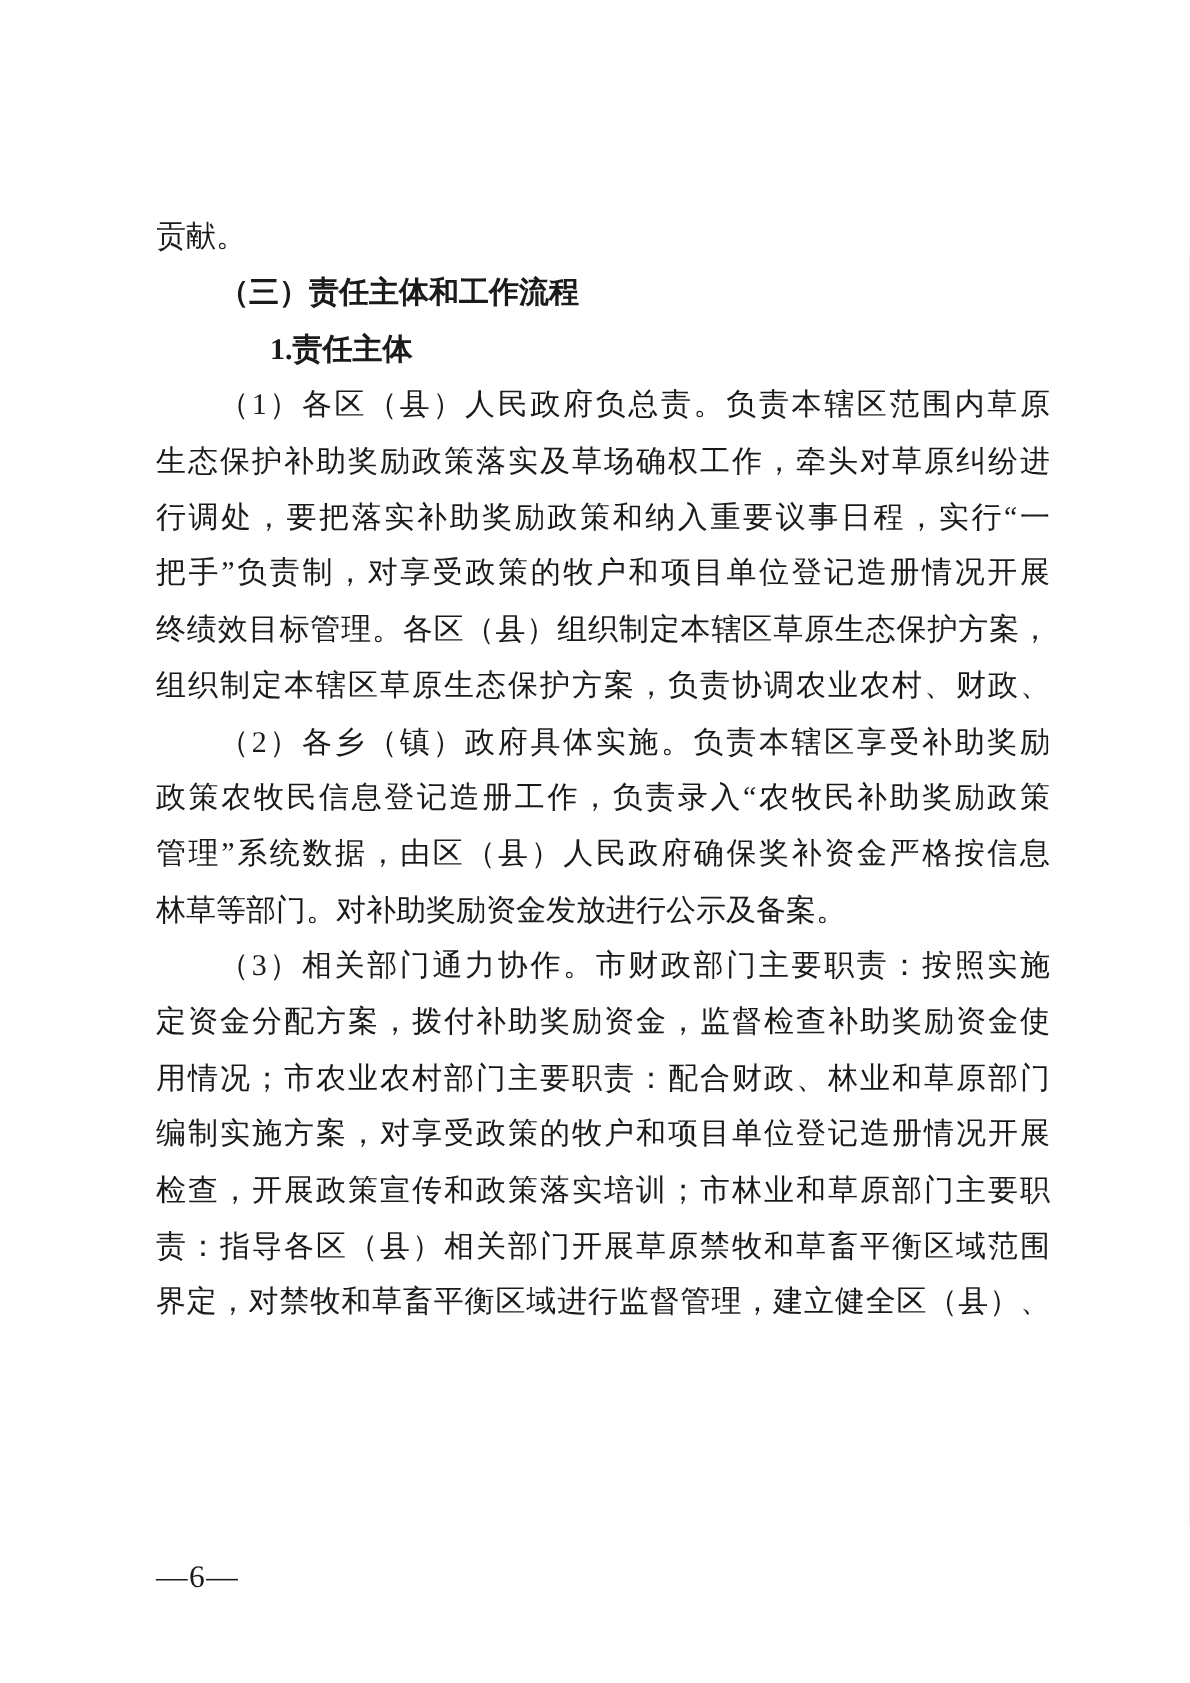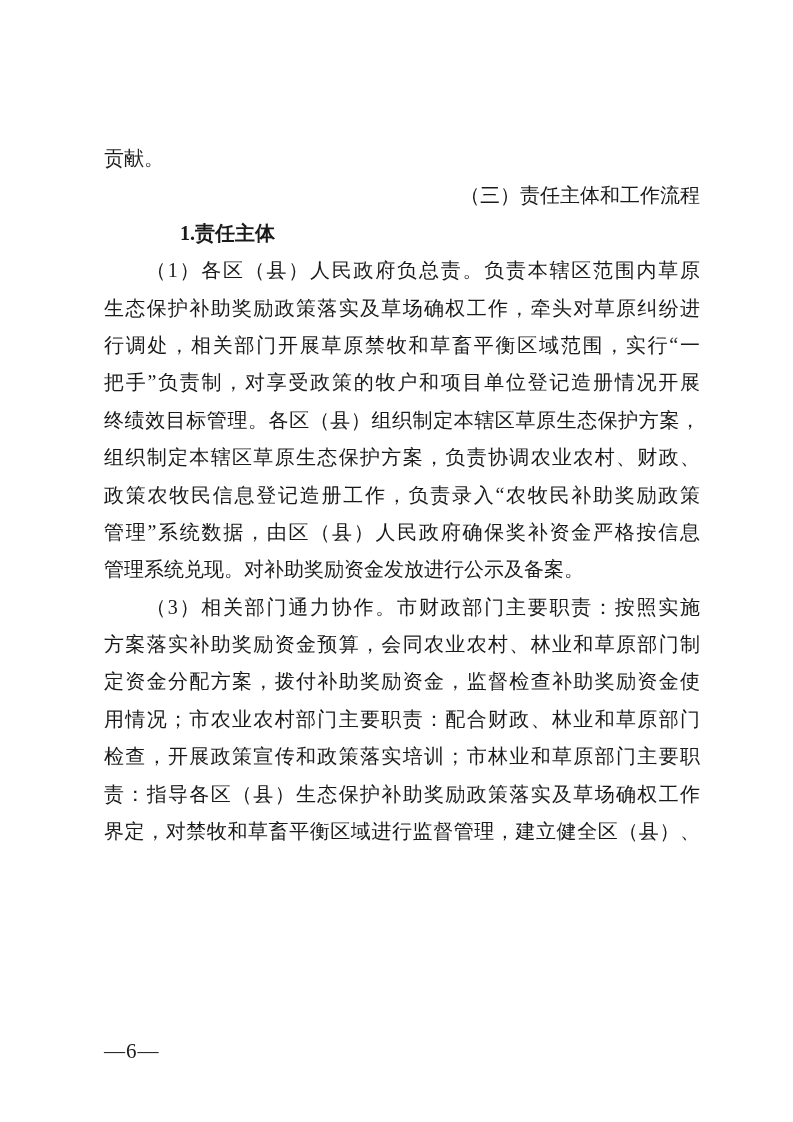--- a/index.html
+++ b/index.html
@@ -26,50 +26,51 @@
     white-space: nowrap;
     overflow: visible;
   }
   .line.fill {
     white-space: normal;
     text-align: justify;
     text-align-last: justify;
     text-justify: inter-character;
   }
   .line.para-first { padding-left: 42px; }
-  .line.heading   { padding-left: 42px; font-weight: normal; text-align: right; }
+  .line.heading   { padding-left: 42px; font-weight: bold; }
   .line.subheading{ padding-left: 76px; font-weight: bold; font-family: Liberation Serif, serif; }
   .footer {
     position: absolute;
     left: 104px;
     top: 1036px;
     font-size: 21px;
     line-height: 30px;
     letter-spacing: 1px;
   }
 </style>
 </head>
 <body>
 
 <div class="page">
   <div class="content" id="document-content">
       <div class="line body">贡献。</div>
       <div class="line heading">（三）责任主体和工作流程</div>
       <div class="line subheading">1.责任主体</div>
       <div class="line para-first fill">（1）各区（县）人民政府负总责。负责本辖区范围内草原</div>
       <div class="line body fill">生态保护补助奖励政策落实及草场确权工作，牵头对草原纠纷进</div>
-      <div class="line body fill">行调处，相关部门开展草原禁牧和草畜平衡区域范围，实行“一</div>
+      <div class="line body fill">行调处，要把落实补助奖励政策和纳入重要议事日程，实行“一</div>
       <div class="line body fill">把手”负责制，对享受政策的牧户和项目单位登记造册情况开展</div>
       <div class="line body fill">终绩效目标管理。各区（县）组织制定本辖区草原生态保护方案，</div>
       <div class="line body fill">组织制定本辖区草原生态保护方案，负责协调农业农村、财政、</div>
+      <div class="line para-first fill">（2）各乡（镇）政府具体实施。负责本辖区享受补助奖励</div>
       <div class="line body fill">政策农牧民信息登记造册工作，负责录入“农牧民补助奖励政策</div>
       <div class="line body fill">管理”系统数据，由区（县）人民政府确保奖补资金严格按信息</div>
-      <div class="line body">管理系统兑现。对补助奖励资金发放进行公示及备案。</div>
+      <div class="line body">林草等部门。对补助奖励资金发放进行公示及备案。</div>
       <div class="line para-first fill">（3）相关部门通力协作。市财政部门主要职责：按照实施</div>
-      <div class="line body fill">方案落实补助奖励资金预算，会同农业农村、林业和草原部门制</div>
       <div class="line body fill">定资金分配方案，拨付补助奖励资金，监督检查补助奖励资金使</div>
       <div class="line body fill">用情况；市农业农村部门主要职责：配合财政、林业和草原部门</div>
+      <div class="line body fill">编制实施方案，对享受政策的牧户和项目单位登记造册情况开展</div>
       <div class="line body fill">检查，开展政策宣传和政策落实培训；市林业和草原部门主要职</div>
-      <div class="line body fill">责：指导各区（县）生态保护补助奖励政策落实及草场确权工作</div>
+      <div class="line body fill">责：指导各区（县）相关部门开展草原禁牧和草畜平衡区域范围</div>
       <div class="line body fill">界定，对禁牧和草畜平衡区域进行监督管理，建立健全区（县）、</div>
     </div>
   <div class="footer">—6—</div>
 </div>
 
 </body></html>

